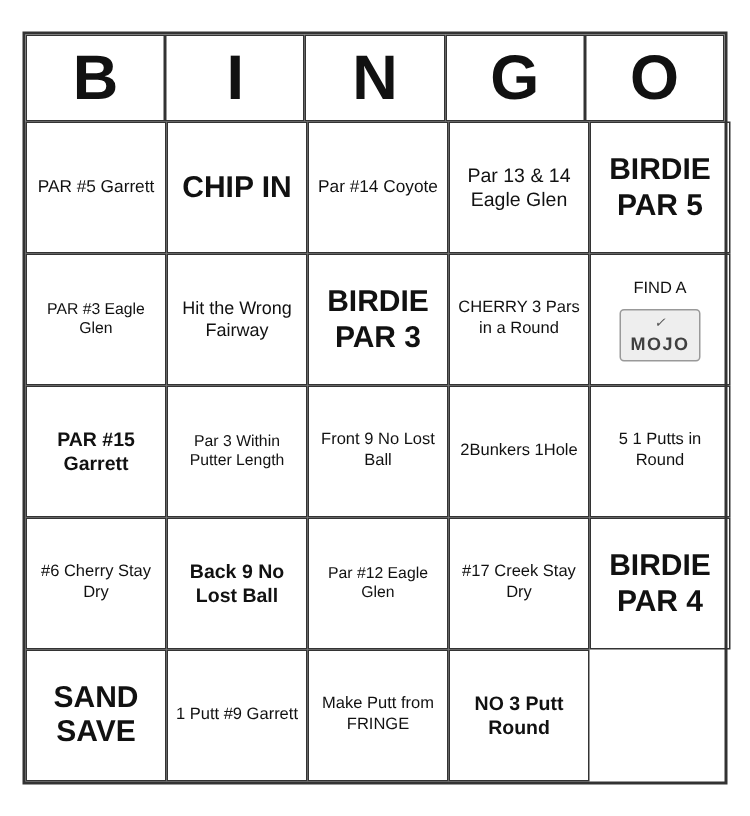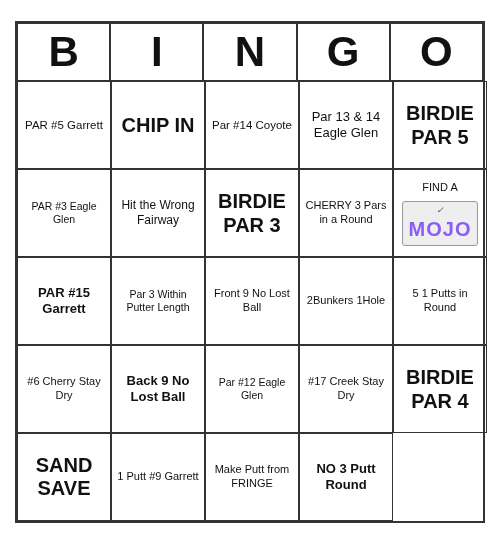--- a/index.html
+++ b/index.html
@@ -98,23 +98,23 @@
       flex-direction: column;
       align-items: center;
       margin-top: 4px;
     }
     .mojo-swoosh {
       font-size: 9px;
       color: #555;
       font-style: italic;
     }
     .mojo-text {
-      font-size: 20px;
-      font-weight: bold;
-      color: #8b5cf6;
+      font-size: 12px;
+      font-weight: bold;
+      color: #404040;
       letter-spacing: 1px;
     }
   </style>
 </head>
 <body>
 
 <div class="bingo-card">
   <div class="bingo-header">
     <div class="bingo-header-cell">B</div>
     <div class="bingo-header-cell">I</div>

